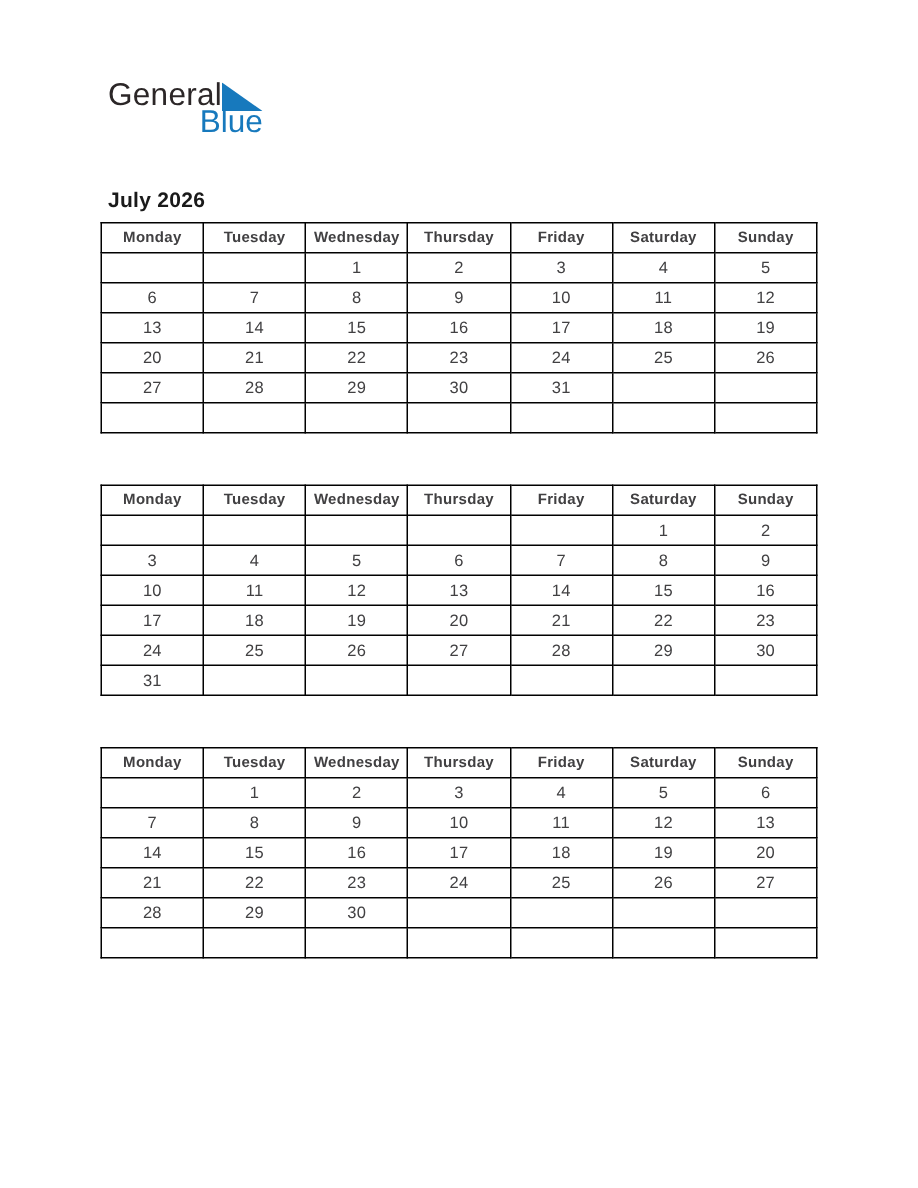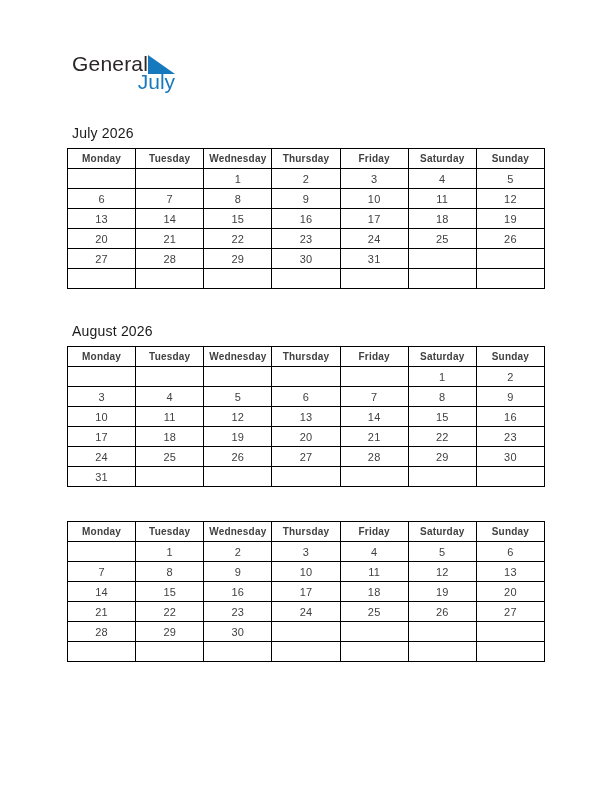--- a/index.html
+++ b/index.html
@@ -66,21 +66,21 @@
     font-weight:bold;
     letter-spacing:.2px;
     color:var(--title-dark);
   }
   
   .month{margin-bottom:34px;}
   .month-title{
     margin:0 0 6px 5px;
     font-size:14px;
     line-height:17px;
-    font-weight:normal;
+    font-weight:bold;
     letter-spacing:.2px;
     color:var(--title-dark);
   }
   table.cal{
     width:478px;
     table-layout:fixed;
     border-collapse:collapse;
     border:1px solid var(--border);
   }
   table.cal th,
@@ -109,21 +109,21 @@
 
 <div class="page">
   <div class="header">
     <div class="logo">
       <span class="logo-top">
         <span class="logo-general">General</span>
         <svg class="logo-triangle" viewBox="0 0 27 19">
             <polygon points="0,0 27,19 0,19"></polygon>
           </svg>
       </span>
-      <span class="logo-bottom">July</span>
+      <span class="logo-bottom">Blue</span>
     </div>
   </div>
 
   <main>
   <section class="month">
     <h2 class="month-title">July 2026</h2>
     <table class="cal">
       <thead>
         <tr>
               <th>Monday</th>
@@ -188,21 +188,20 @@
               <td></td>
               <td></td>
               <td></td>
               <td></td>
             </tr>
           </tbody>
     </table>
   </section>
 
   <section class="month">
-    <h2 class="month-title">August 2026</h2>
     <table class="cal">
       <thead>
         <tr>
               <th>Monday</th>
               <th>Tuesday</th>
               <th>Wednesday</th>
               <th>Thursday</th>
               <th>Friday</th>
               <th>Saturday</th>
               <th>Sunday</th>

